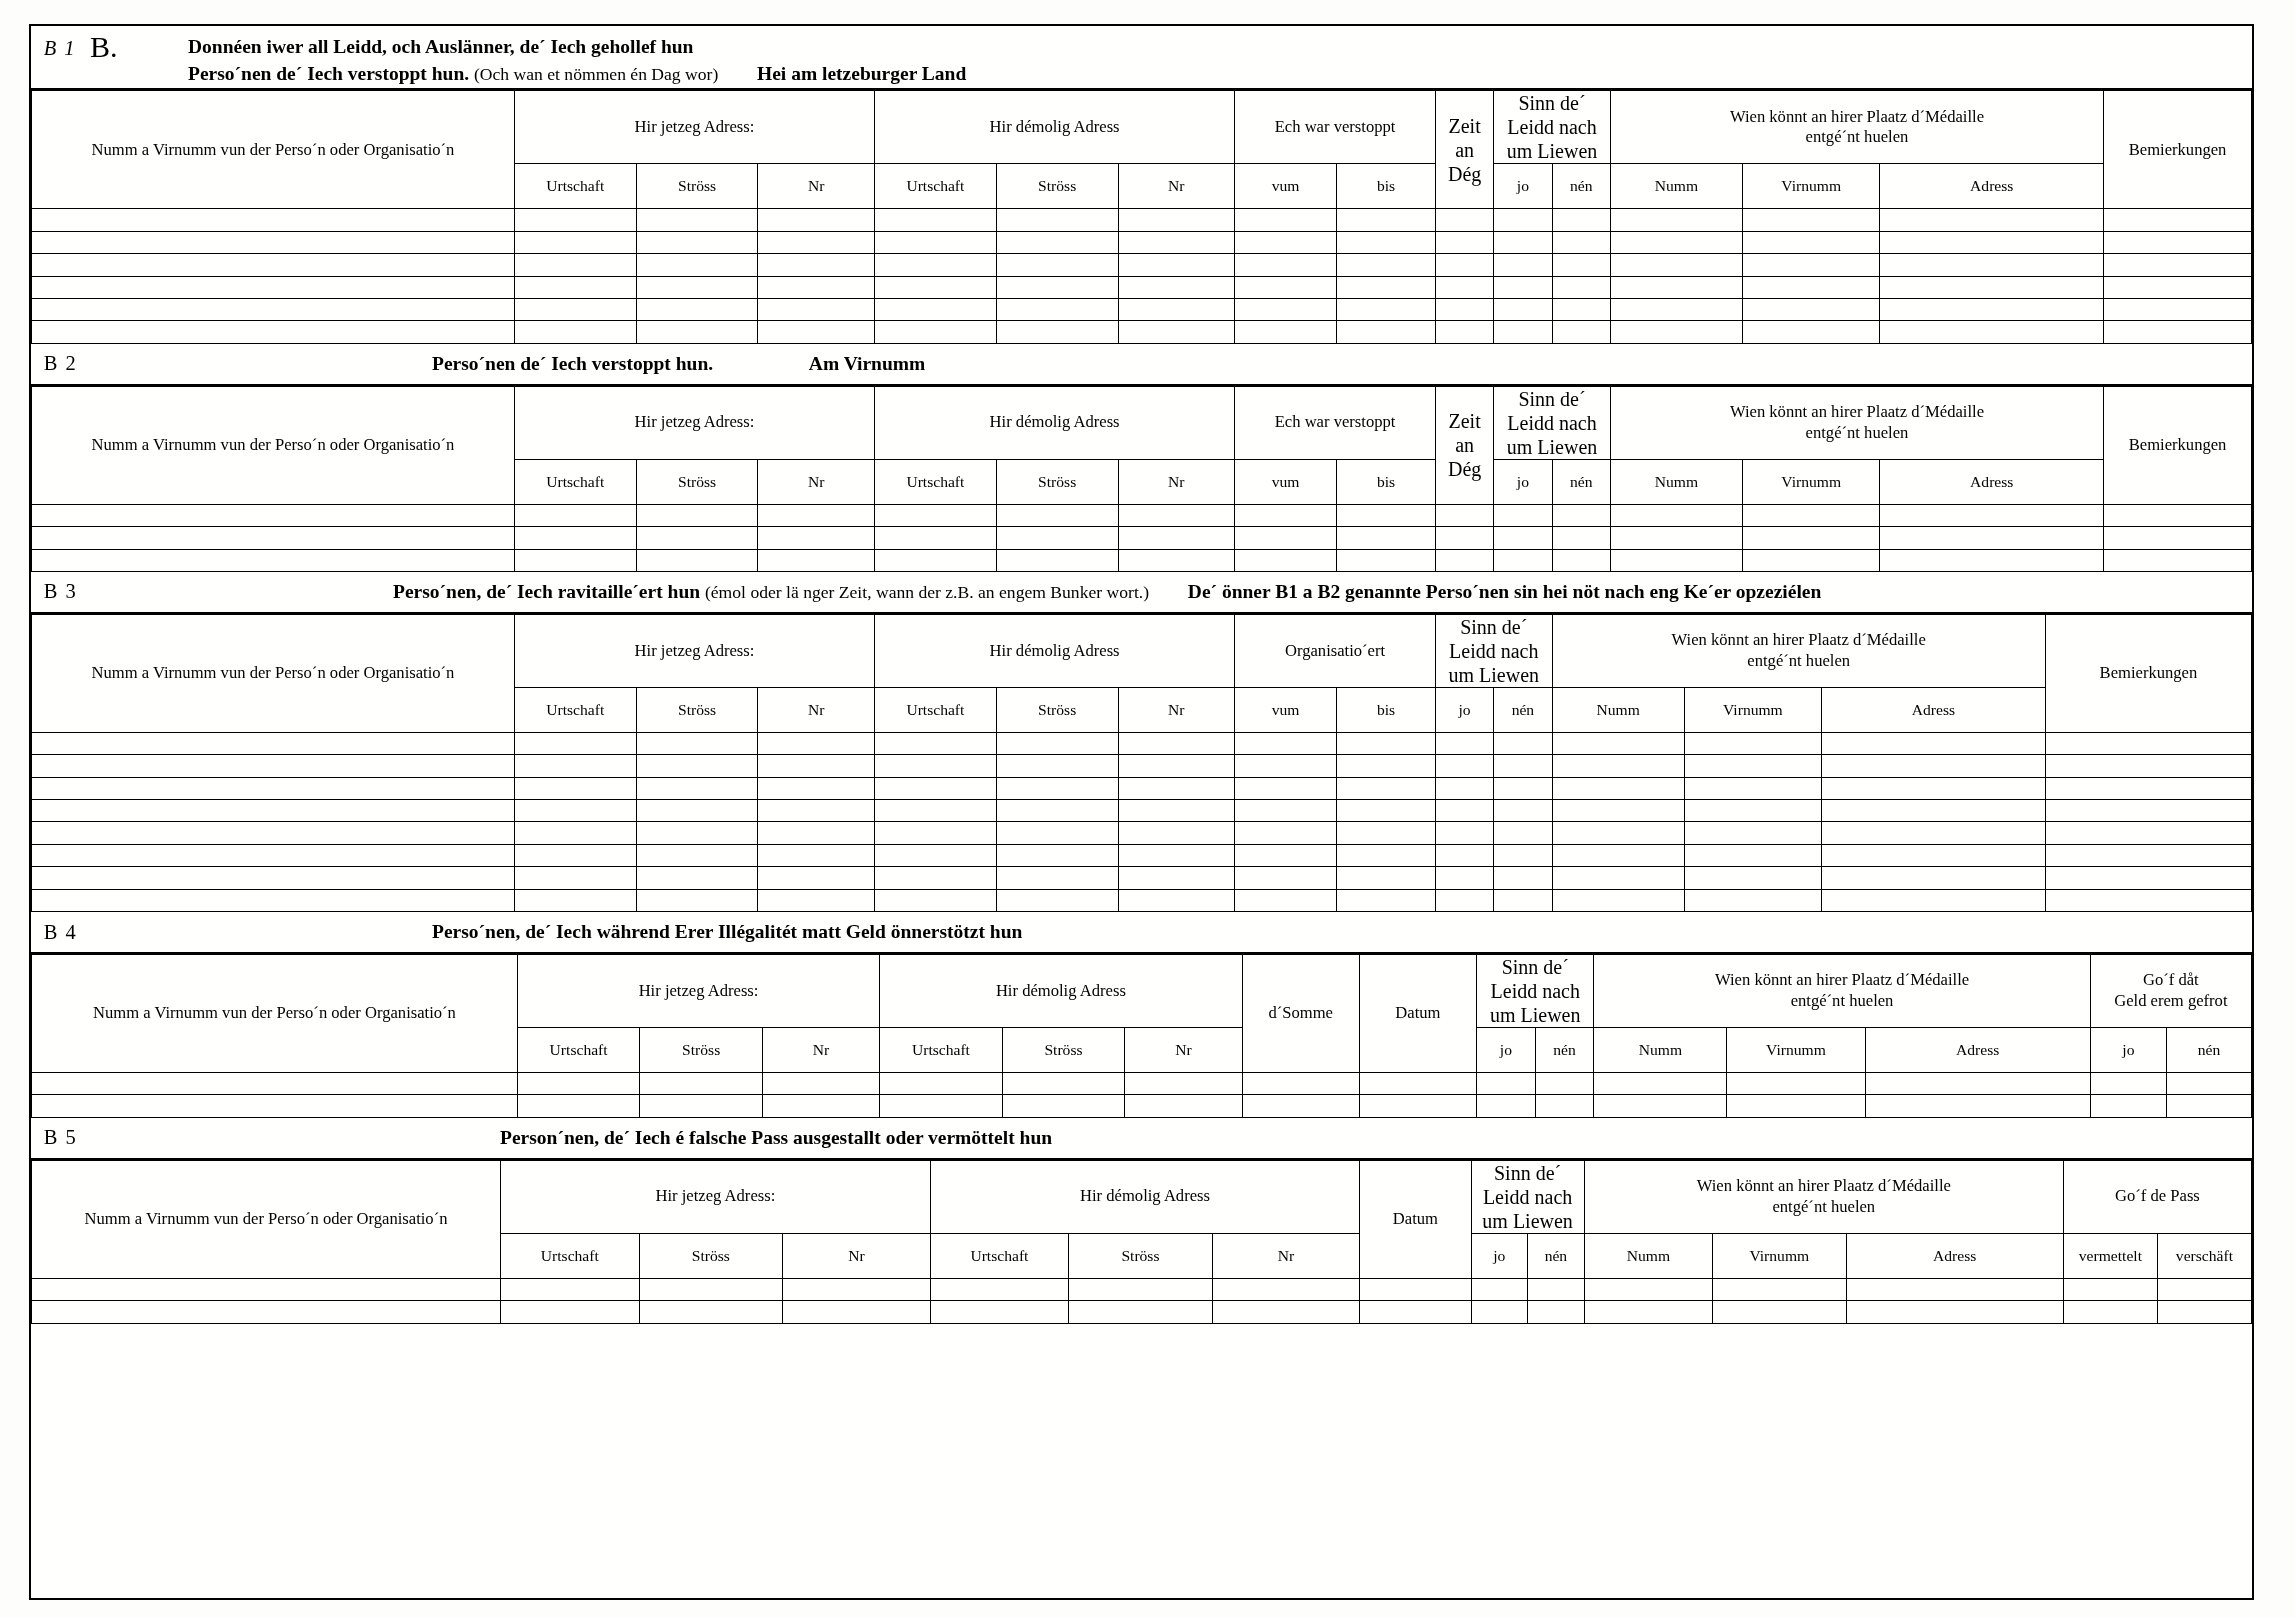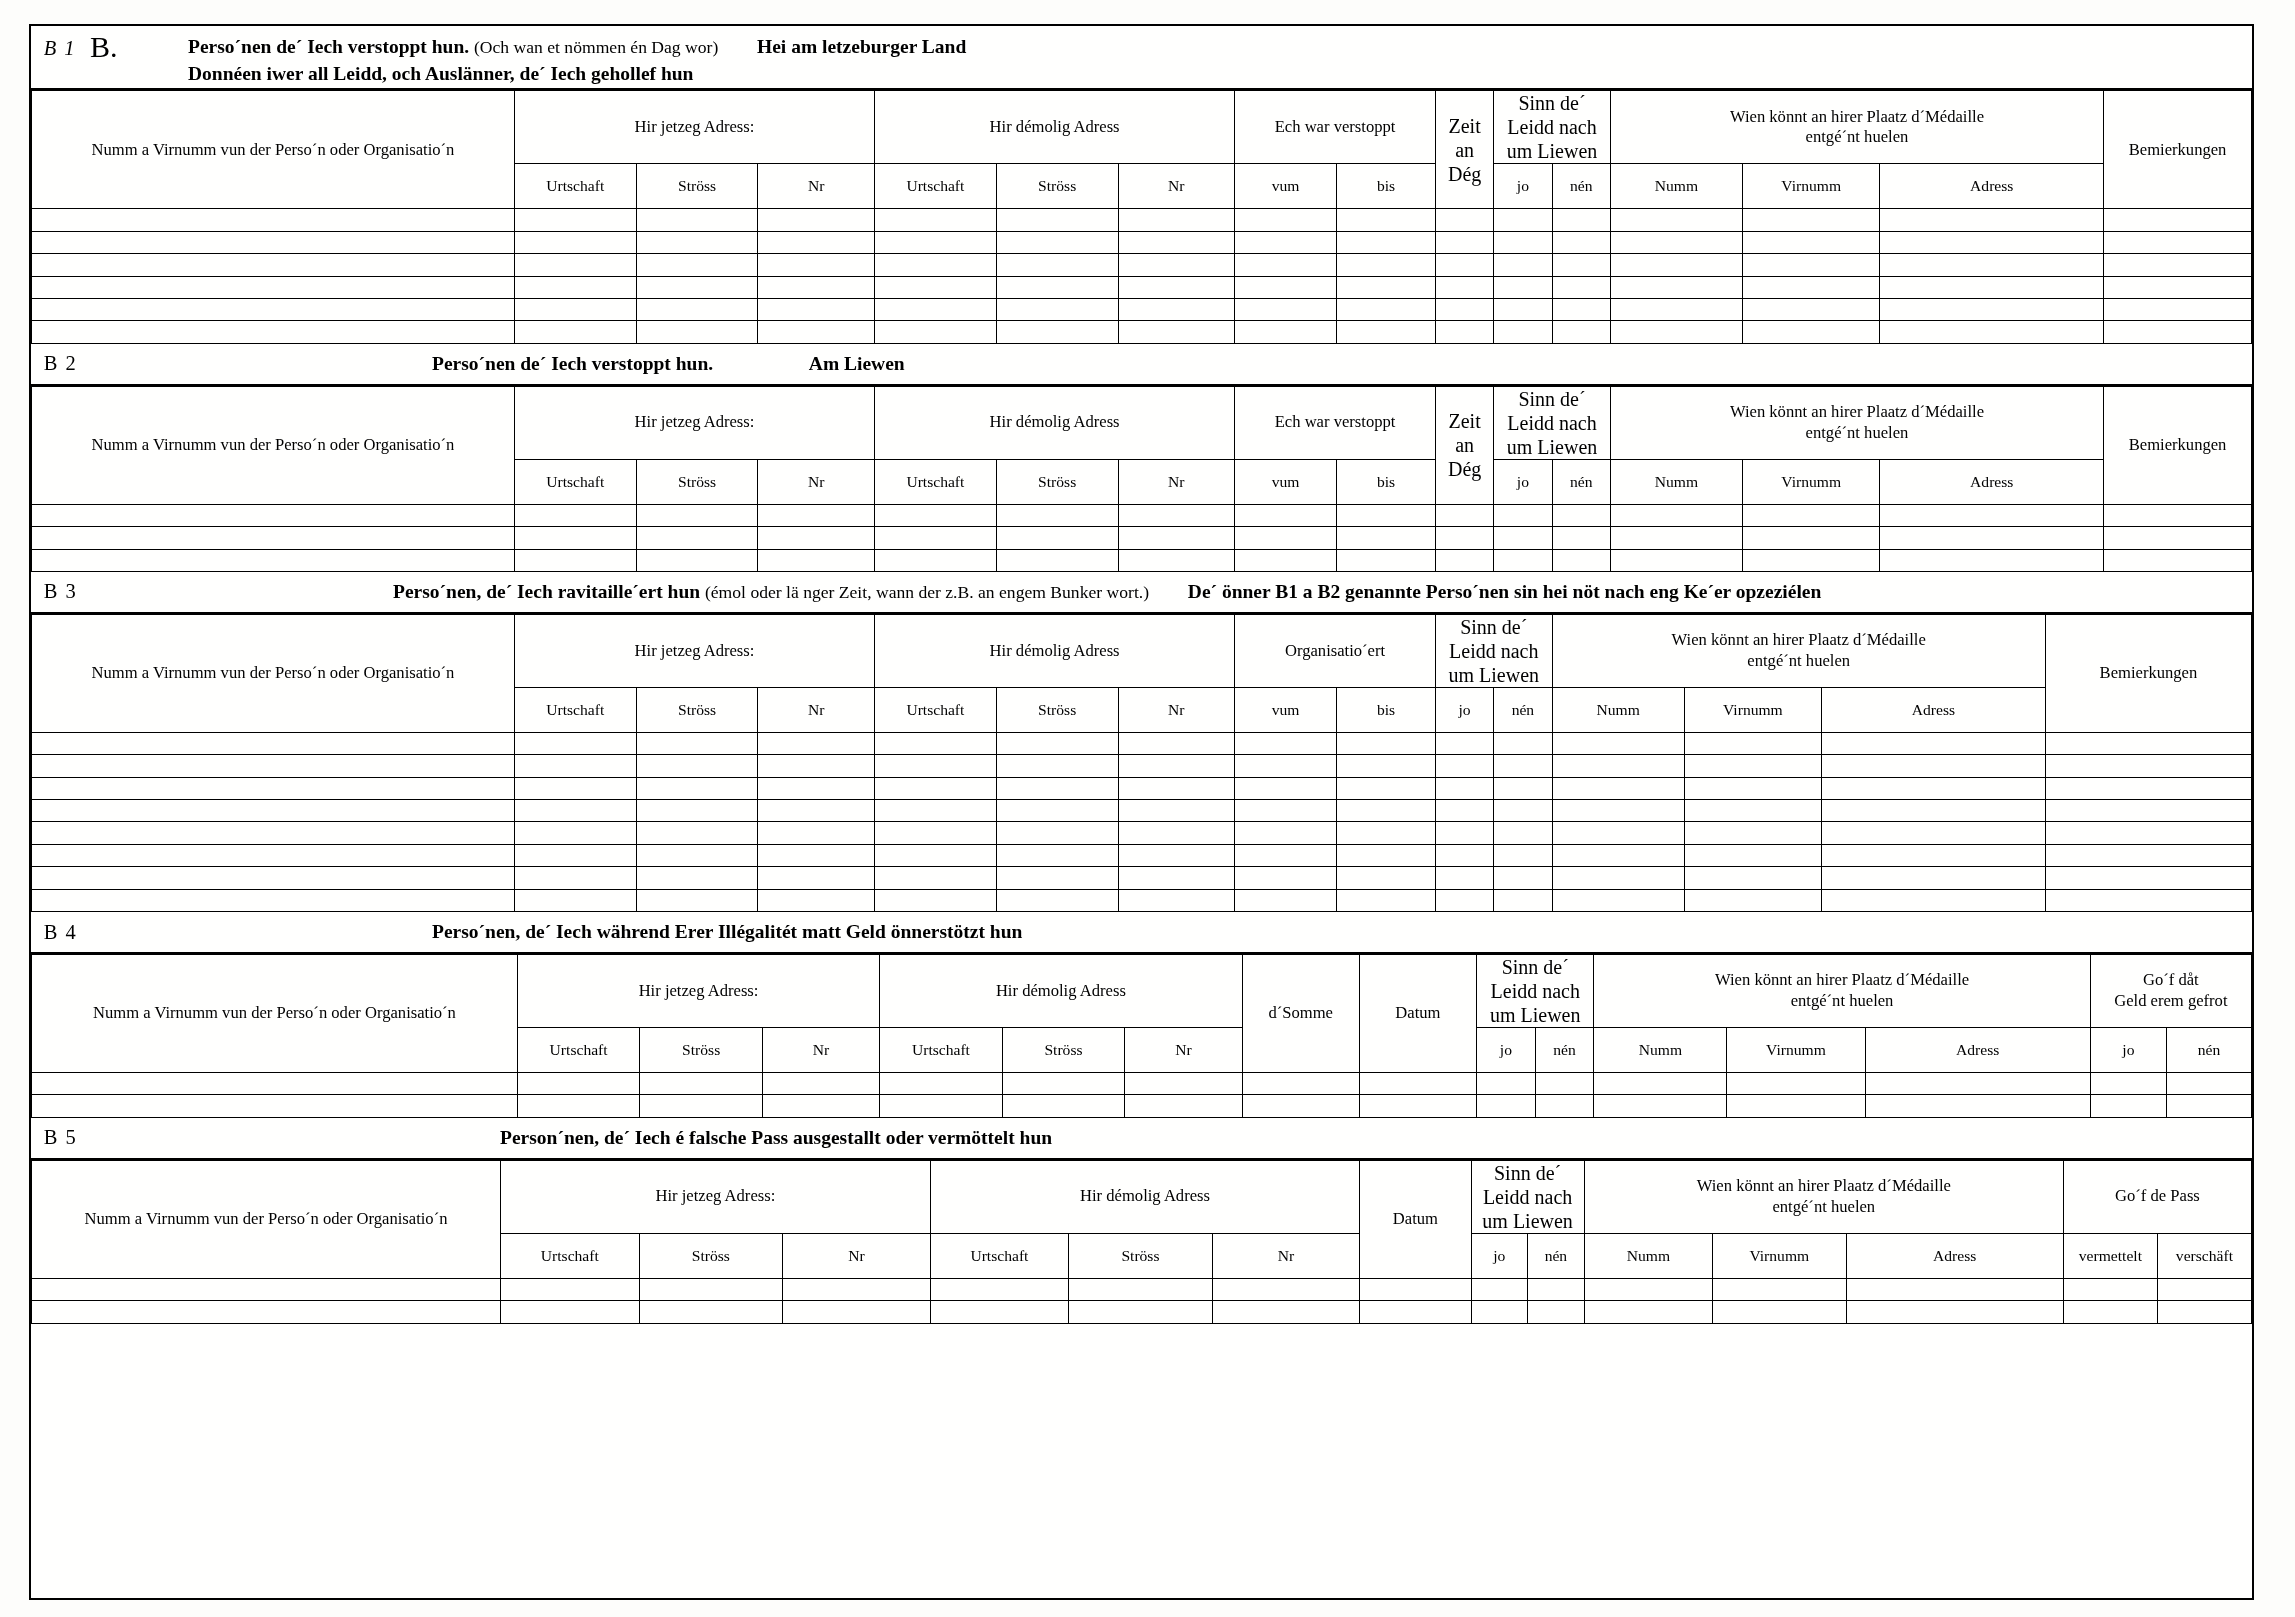--- a/index.html
+++ b/index.html
@@ -119,27 +119,27 @@
 </head>
 <body>
 
 <div class="page">
   <div class="sheet">
 
     <div class="topblock">
       <div class="band-code">B 1</div>
       <div class="big-b">B.</div>
       <div class="toplines">
+        <div>Donnéen iwer all Leidd, och Auslänner, de´ Iech gehollef hun</div>
         <div>
           <span>Perso´nen de´ Iech verstoppt hun.</span>
           <span class="thin">(Och wan et nömmen én Dag wor)</span>
           <span class="band-gap"></span>
           <span>Hei am letzeburger Land</span>
         </div>
-        <div>Donnéen iwer all Leidd, och Auslänner, de´ Iech gehollef hun</div>
       </div>
     </div>
 
     <table class="grid">
       <colgroup>
         <col style="width:464px">
         <col style="width:117px">
           <col style="width:117px">
           <col style="width:112px">
         <col style="width:117px">
@@ -301,21 +301,21 @@
             <td></td>
           </tr>
     </tbody>
       </table>
 
     <div class="section-band">
       <div class="band-code">B 2</div>
       <div class="band-title" style="padding-left:342px">
         <span>Perso´nen de´ Iech verstoppt hun.</span>
         <span class="band-gap"></span><span class="band-gap"></span><span class="band-gap"></span>
-        <span>Am Liewen</span>
+        <span>Am Virnumm</span>
       </div>
     </div>
 
     <table class="grid">
       <colgroup>
         <col style="width:464px">
         <col style="width:117px">
           <col style="width:117px">
           <col style="width:112px">
         <col style="width:117px">

